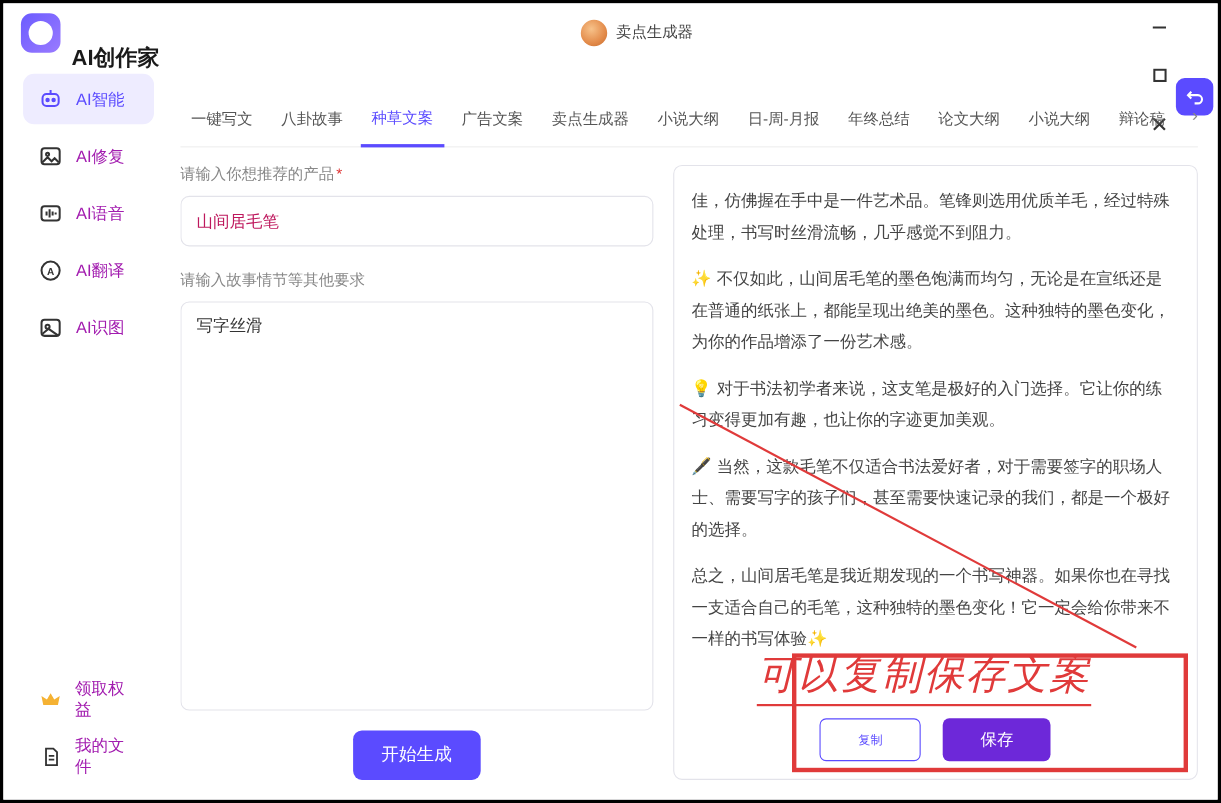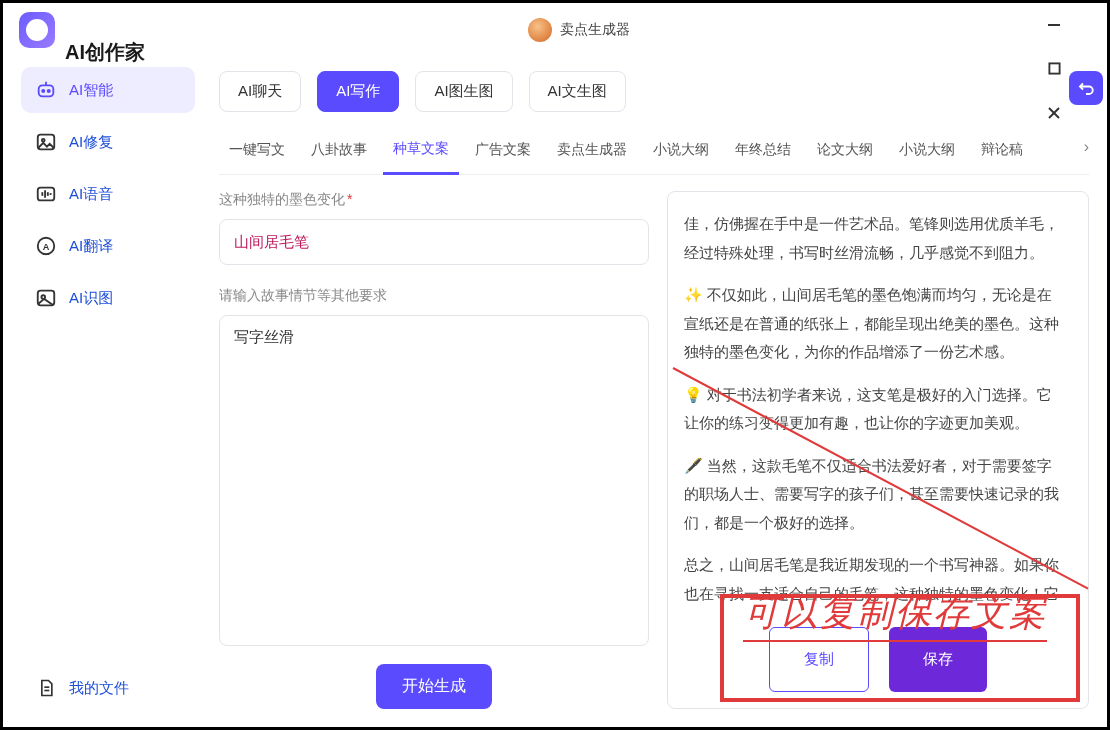--- a/index.html
+++ b/index.html
@@ -17,21 +17,21 @@
   .titlebar-right { display: flex; align-items: center; gap: 4px; flex-direction: column; }
   .support-btn { display: flex; align-items: center; gap: 6px; padding: 6px 12px; border: 1px solid #ddd; border-radius: 8px; font-size: 14px; color:#333; cursor:pointer; }
   .hamburger { width: 34px; height: 34px; display:flex; align-items:center; justify-content:center; cursor:pointer; font-size:18px; color:#444; }
   .win-ctrl { width: 40px; height: 40px; display:flex; align-items:center; justify-content:center; cursor:pointer; font-size:16px; color:#333; margin-left:4px; }
 
   
   .body { flex:1; display:flex; overflow:hidden; }
 
   
   .sidebar { width: 210px; padding: 10px 18px; display:flex; flex-direction:column; }
-  .side-item { display:flex; align-items:center; gap:12px; height:46px; padding:0 14px; border-radius:10px; font-size:15px; color:#1d4ed8; cursor:pointer; margin-bottom:6px; }
+  .side-item { display:flex; align-items:center; gap:12px; height:46px; padding:0 14px; border-radius:10px; font-size:15px; color:#a21caf; cursor:pointer; margin-bottom:6px; }
   .side-item.active { background:#eeecff; color:#5b4bff; }
   .side-icon { width:22px; height:22px; display:flex; align-items:center; justify-content:center; }
   .side-spacer { flex:1; }
 
   
   .main { flex:1; display:flex; flex-direction:column; padding: 14px 18px 18px 6px; position:relative; }
   .mode-tabs { display:flex; gap:16px; align-items:center; }
   .mode-tab { padding: 10px 18px; border:1px solid #e3e3ea; border-radius:8px; font-size:15px; color:#333; cursor:pointer; background:#fff; }
   .mode-tab.active { background:#5b4bff; color:#fff; border-color:#5b4bff; }
   .back-btn { position:absolute; right:4px; top:14px; width:34px; height:34px; border-radius:8px; background:#5b4bff; display:flex; align-items:center; justify-content:center; cursor:pointer; }
@@ -46,21 +46,21 @@
   .field-label { font-size:14px; color:#888; margin-bottom:10px; }
   .req-star { color:#d33; margin-left:2px; }
   .text-input { width:100%; height:46px; border:1px solid #e3e3ea; border-radius:8px; padding:0 14px; font-size:15px; color:#be185d; outline:none; }
   .textarea { width:100%; flex:1; border:1px solid #e3e3ea; border-radius:8px; padding:12px 14px; font-size:15px; color:#333; outline:none; resize:none; margin-bottom:18px; }
   .gen-btn { align-self:center; padding:12px 26px; background:#5b4bff; color:#fff; border-radius:8px; font-size:16px; border:none; cursor:pointer;text-align:right; }
 
   .right-panel { flex:1; border:1px solid #e3e3ea; border-radius:8px; padding:18px 16px 16px; display:flex; flex-direction:column; overflow:hidden; position:relative; }
   .output-scroll { flex:1; overflow-y:auto; font-size:15px; color:#444; line-height:1.9; padding-right:8px; }
   .output-scroll p { margin-bottom:14px; }
   .right-actions { display:flex; gap:20px; justify-content:center; padding-top:16px; }
-  .btn-outline { padding:22px 34px; border:1px solid #5b4bff; color:#5b4bff; background:#fff; border-radius:6px; font-size:15px; cursor:pointer; }
+  .btn-outline { padding:10px 34px; border:1px solid #5b4bff; color:#5b4bff; background:#fff; border-radius:6px; font-size:11px; cursor:pointer; }
   .btn-solid { padding:10px 34px; background:#6d28d9; color:#fff; border:none; border-radius:6px; font-size:15px; cursor:pointer; }
 
   .anno-box { position:absolute; right:8px; bottom:6px; width:360px; height:108px; border:4px solid #e03a3a; pointer-events:none; }
   .anno-text { position:absolute; left:530px; top:532px; font-family: "KaiTi","STKaiti",serif; font-size:36px; color:#e03a3a; font-style:italic; pointer-events:none; letter-spacing:2px; border-bottom:2px solid #e03a3a; padding-bottom:2px; }
   .anno-line { position:absolute; left:460px; top:310px; width:470px; height:2px; background:#e03a3a; transform-origin:left center; transform:rotate(28deg); pointer-events:none; }
 
   
   .output-scroll::-webkit-scrollbar { width:6px; }
   .output-scroll::-webkit-scrollbar-thumb { background:#ccc; border-radius:3px; }
 </style>
@@ -169,64 +169,67 @@
               <path d="M4 18l6-5 10 7"></path>
             </svg>
         </span>
         <span>AI识图</span>
       </div>
 
       <div class="side-spacer"></div>
 
       <div class="side-item">
         <span class="side-icon">
+          <svg width="20" height="20" viewBox="0 0 24 24" fill="#f5b233">
+              <path d="M4 18h16l2-10-6 4-4-7-4 7-6-4z"></path>
+            </svg>
+        </span>
+        <span>领取权益</span>
+      </div>
+      <div class="side-item">
+        <span class="side-icon">
           <svg width="20" height="20" viewBox="0 0 24 24" fill="none" stroke="#333" stroke-width="2">
               <path d="M7 3h8l4 4v14H7z"></path>
               <line x1="10" y1="11" x2="16" y2="11"></line>
               <line x1="10" y1="15" x2="16" y2="15"></line>
             </svg>
         </span>
         <span>我的文件</span>
       </div>
     </div>
 
     <div class="main">
 
-      <div class="mode-tabs">
-        <div class="mode-tab">AI聊天</div>
-        <div class="mode-tab active">AI写作</div>
-        <div class="mode-tab">AI图生图</div>
-        <div class="mode-tab">AI文生图</div>
-      </div>
 
       <div class="back-btn">
         <svg width="18" height="18" viewBox="0 0 24 24" fill="none" stroke="#fff" stroke-width="2.5">
             <path d="M4 10h12a5 5 0 1 1 0 10h-4"></path>
             <path d="M8 6l-4 4 4 4"></path>
           </svg>
       </div>
 
       <div class="subtabs">
         <div class="subtab">一键写文</div>
         <div class="subtab">八卦故事</div>
         <div class="subtab active">种草文案</div>
         <div class="subtab">广告文案</div>
         <div class="subtab">卖点生成器</div>
         <div class="subtab">小说大纲</div>
+        <div class="subtab">日-周-月报</div>
         <div class="subtab">年终总结</div>
         <div class="subtab">论文大纲</div>
         <div class="subtab">小说大纲</div>
         <div class="subtab">辩论稿</div>
         <div class="subtab-more">›</div>
       </div>
 
       <div class="workspace">
         <div class="left-panel">
           <div class="field-label">
-            <span>这种独特的墨色变化</span><span class="req-star">*</span>
+            <span>请输入你想推荐的产品</span><span class="req-star">*</span>
           </div>
           <input class="text-input" value="山间居毛笔" style="">
           <div style="height:22px"></div>
           <div class="field-label">请输入故事情节等其他要求</div>
           <textarea class="textarea" style="">写字丝滑</textarea>
           <button class="gen-btn">开始生成</button>
         </div>
 
         <div class="right-panel">
           <div class="output-scroll">

